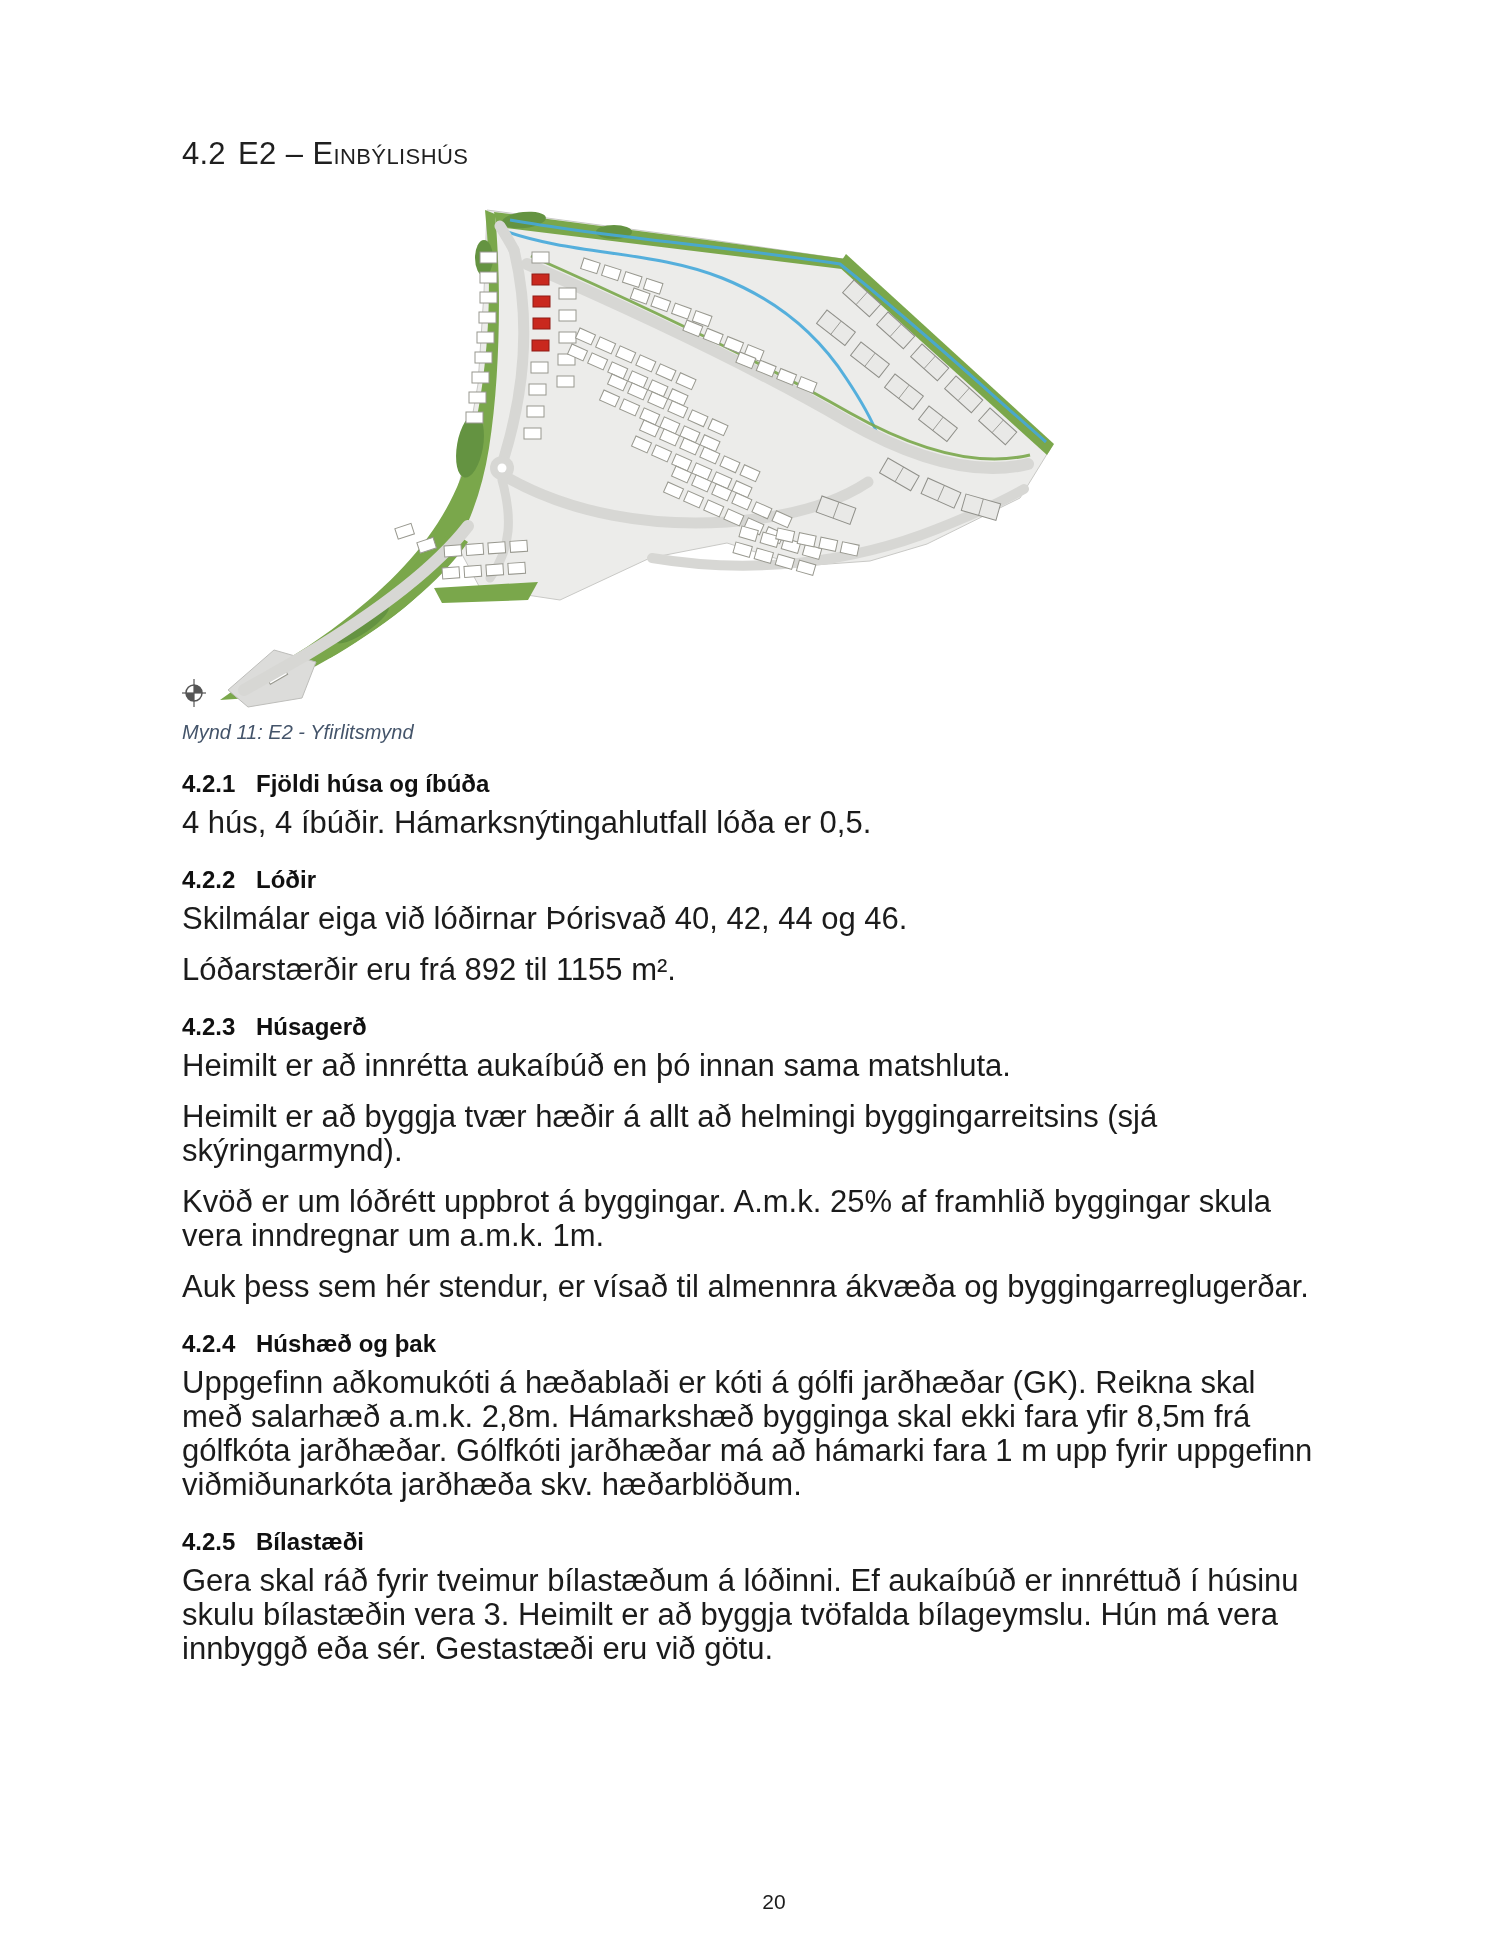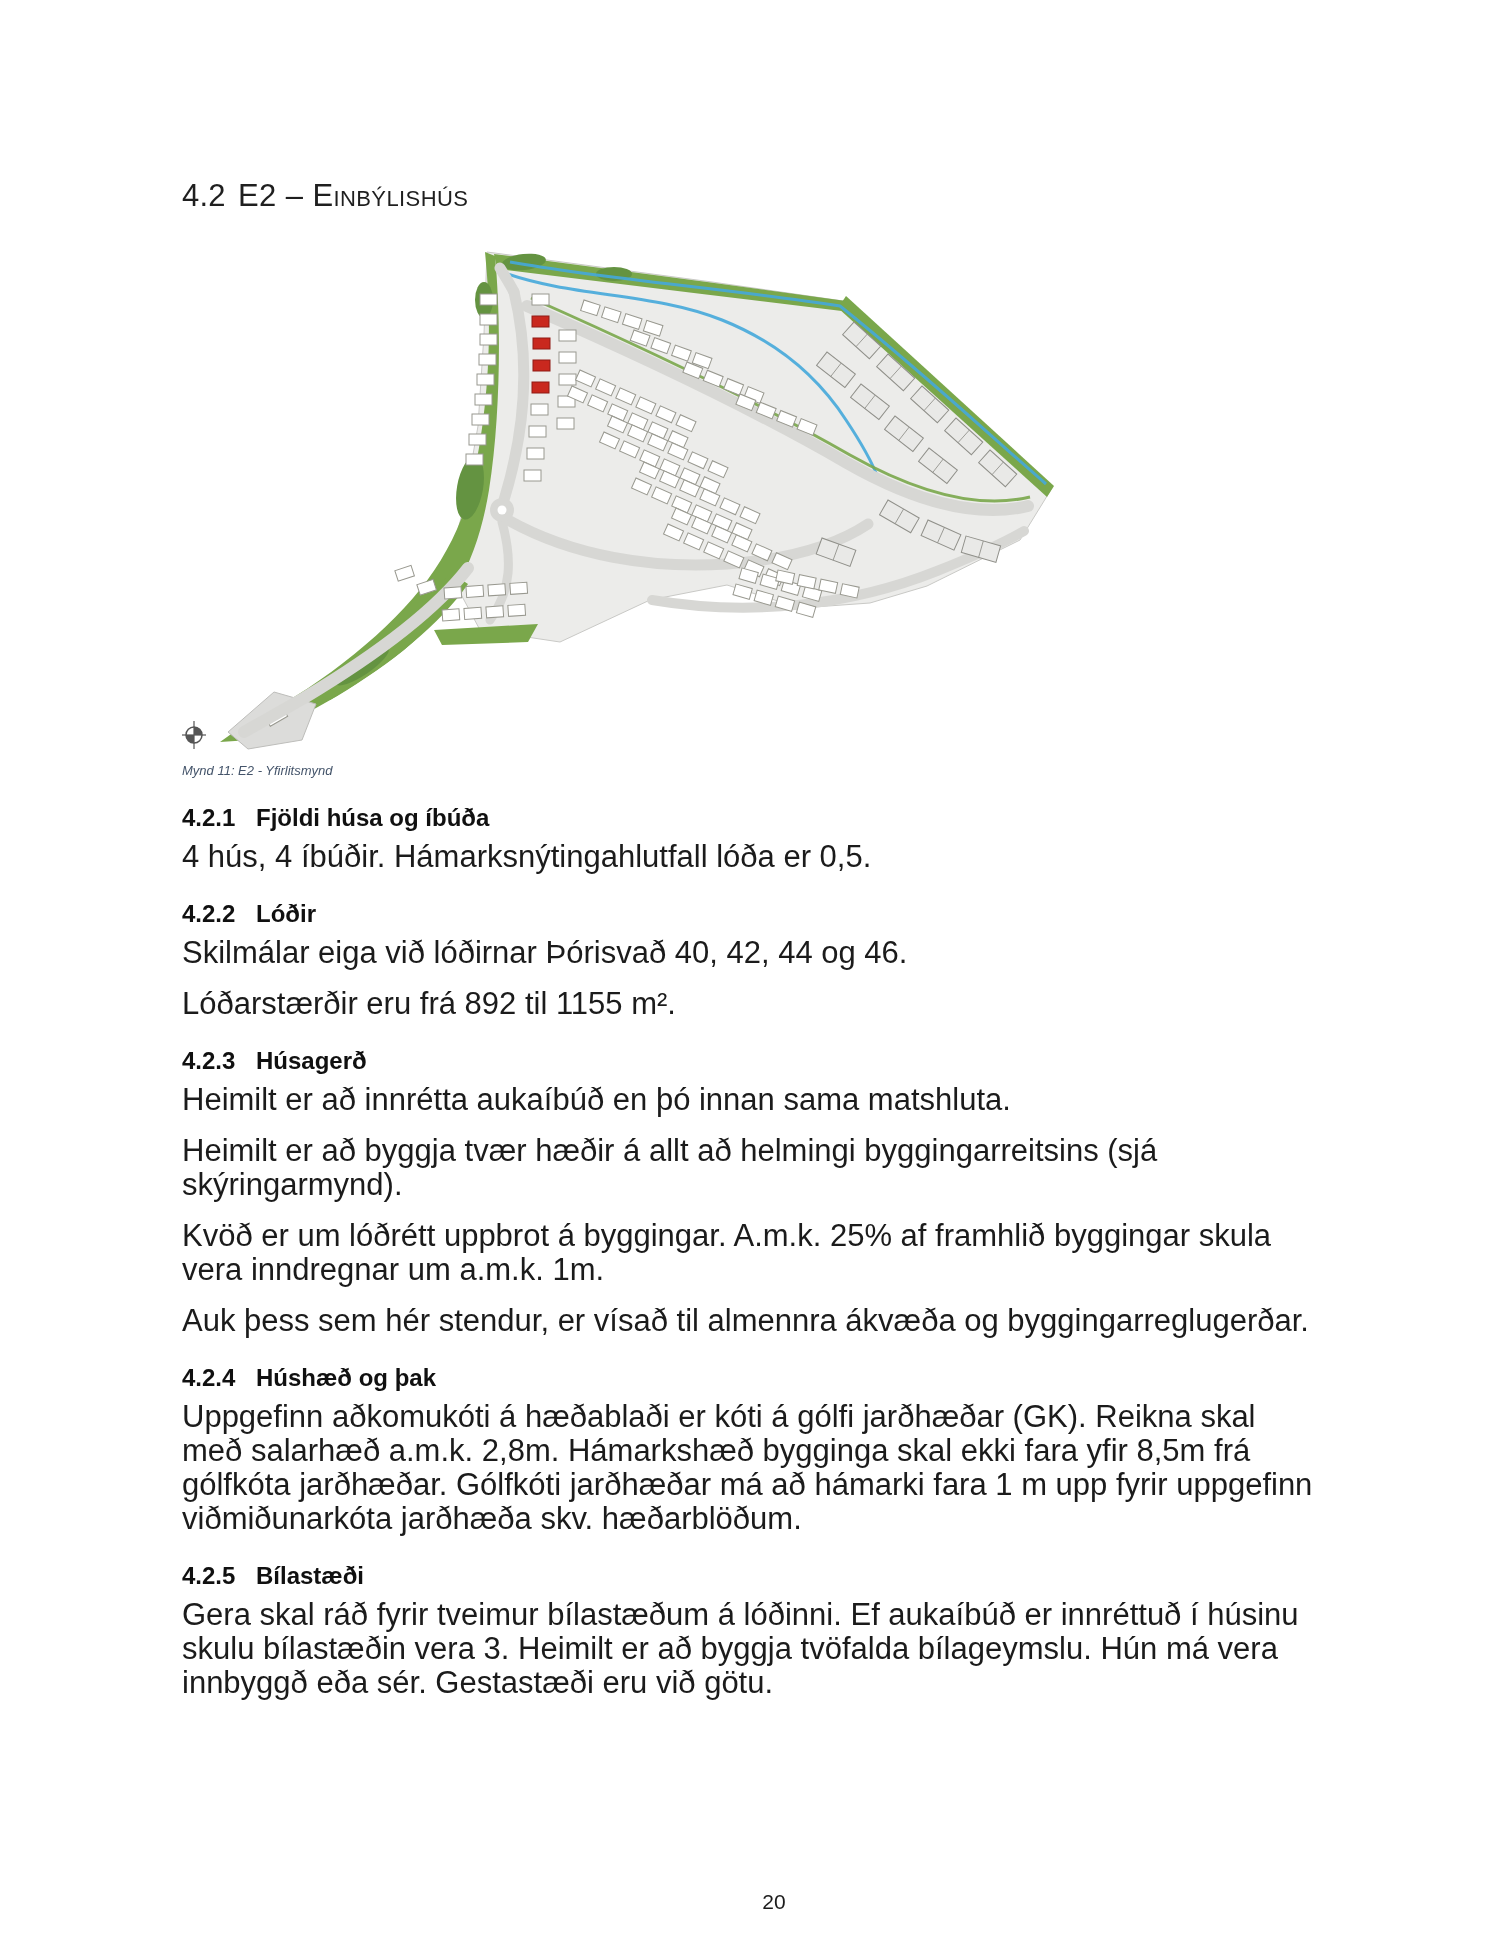--- a/index.html
+++ b/index.html
@@ -2,29 +2,29 @@
 <html><head>
 <meta charset="utf-8">
 <style>
   * { margin:0; padding:0; box-sizing:border-box; }
   html, body { background:#ffffff; }
   body {
     width:1500px; height:1942px; position:relative; overflow:hidden;
     font-family:"Liberation Sans","DejaVu Sans",sans-serif;
     color:#1b1b1b;
   }
-  .content { padding:136px 100px 0 182px;margin-top:42px; }
+  .content { padding:136px 100px 0 182px; }
 
   .main-heading { display:flex; font-size:31px; font-weight:400; color:#1f1f1f; letter-spacing:.2px; }
   .main-heading .num { min-width:56px; }
   .main-heading .title { font-variant:small-caps; letter-spacing:.4px; }
 
   .figure { margin-top:24px; width:900px; position:relative; }
   .figure svg.map { display:block; }
-  .caption { margin-top:10px; margin-bottom:4px; font-size:13px; font-style:italic; color:#44546a; }
+  .caption { margin-top:10px; margin-bottom:4px; font-size:20px; font-style:italic; color:#44546a; }
 
   .sec-h { display:flex; font-weight:700; font-size:24px; margin:26px 0 8px; color:#101010; }
   .sec-h .num { min-width:74px; }
   .sec p { font-size:31px; line-height:34px; margin:0 0 17px; max-width:1140px; }
 
   .page-number { position:absolute; left:0; right:0; bottom:28px; text-align:center; font-size:21px; color:#1b1b1b;padding-left:48px; }
 
   
   .ground  { fill:#ececea; stroke:#c9c9c6; stroke-width:1; }
   .green   { fill:#7aa74b; }

